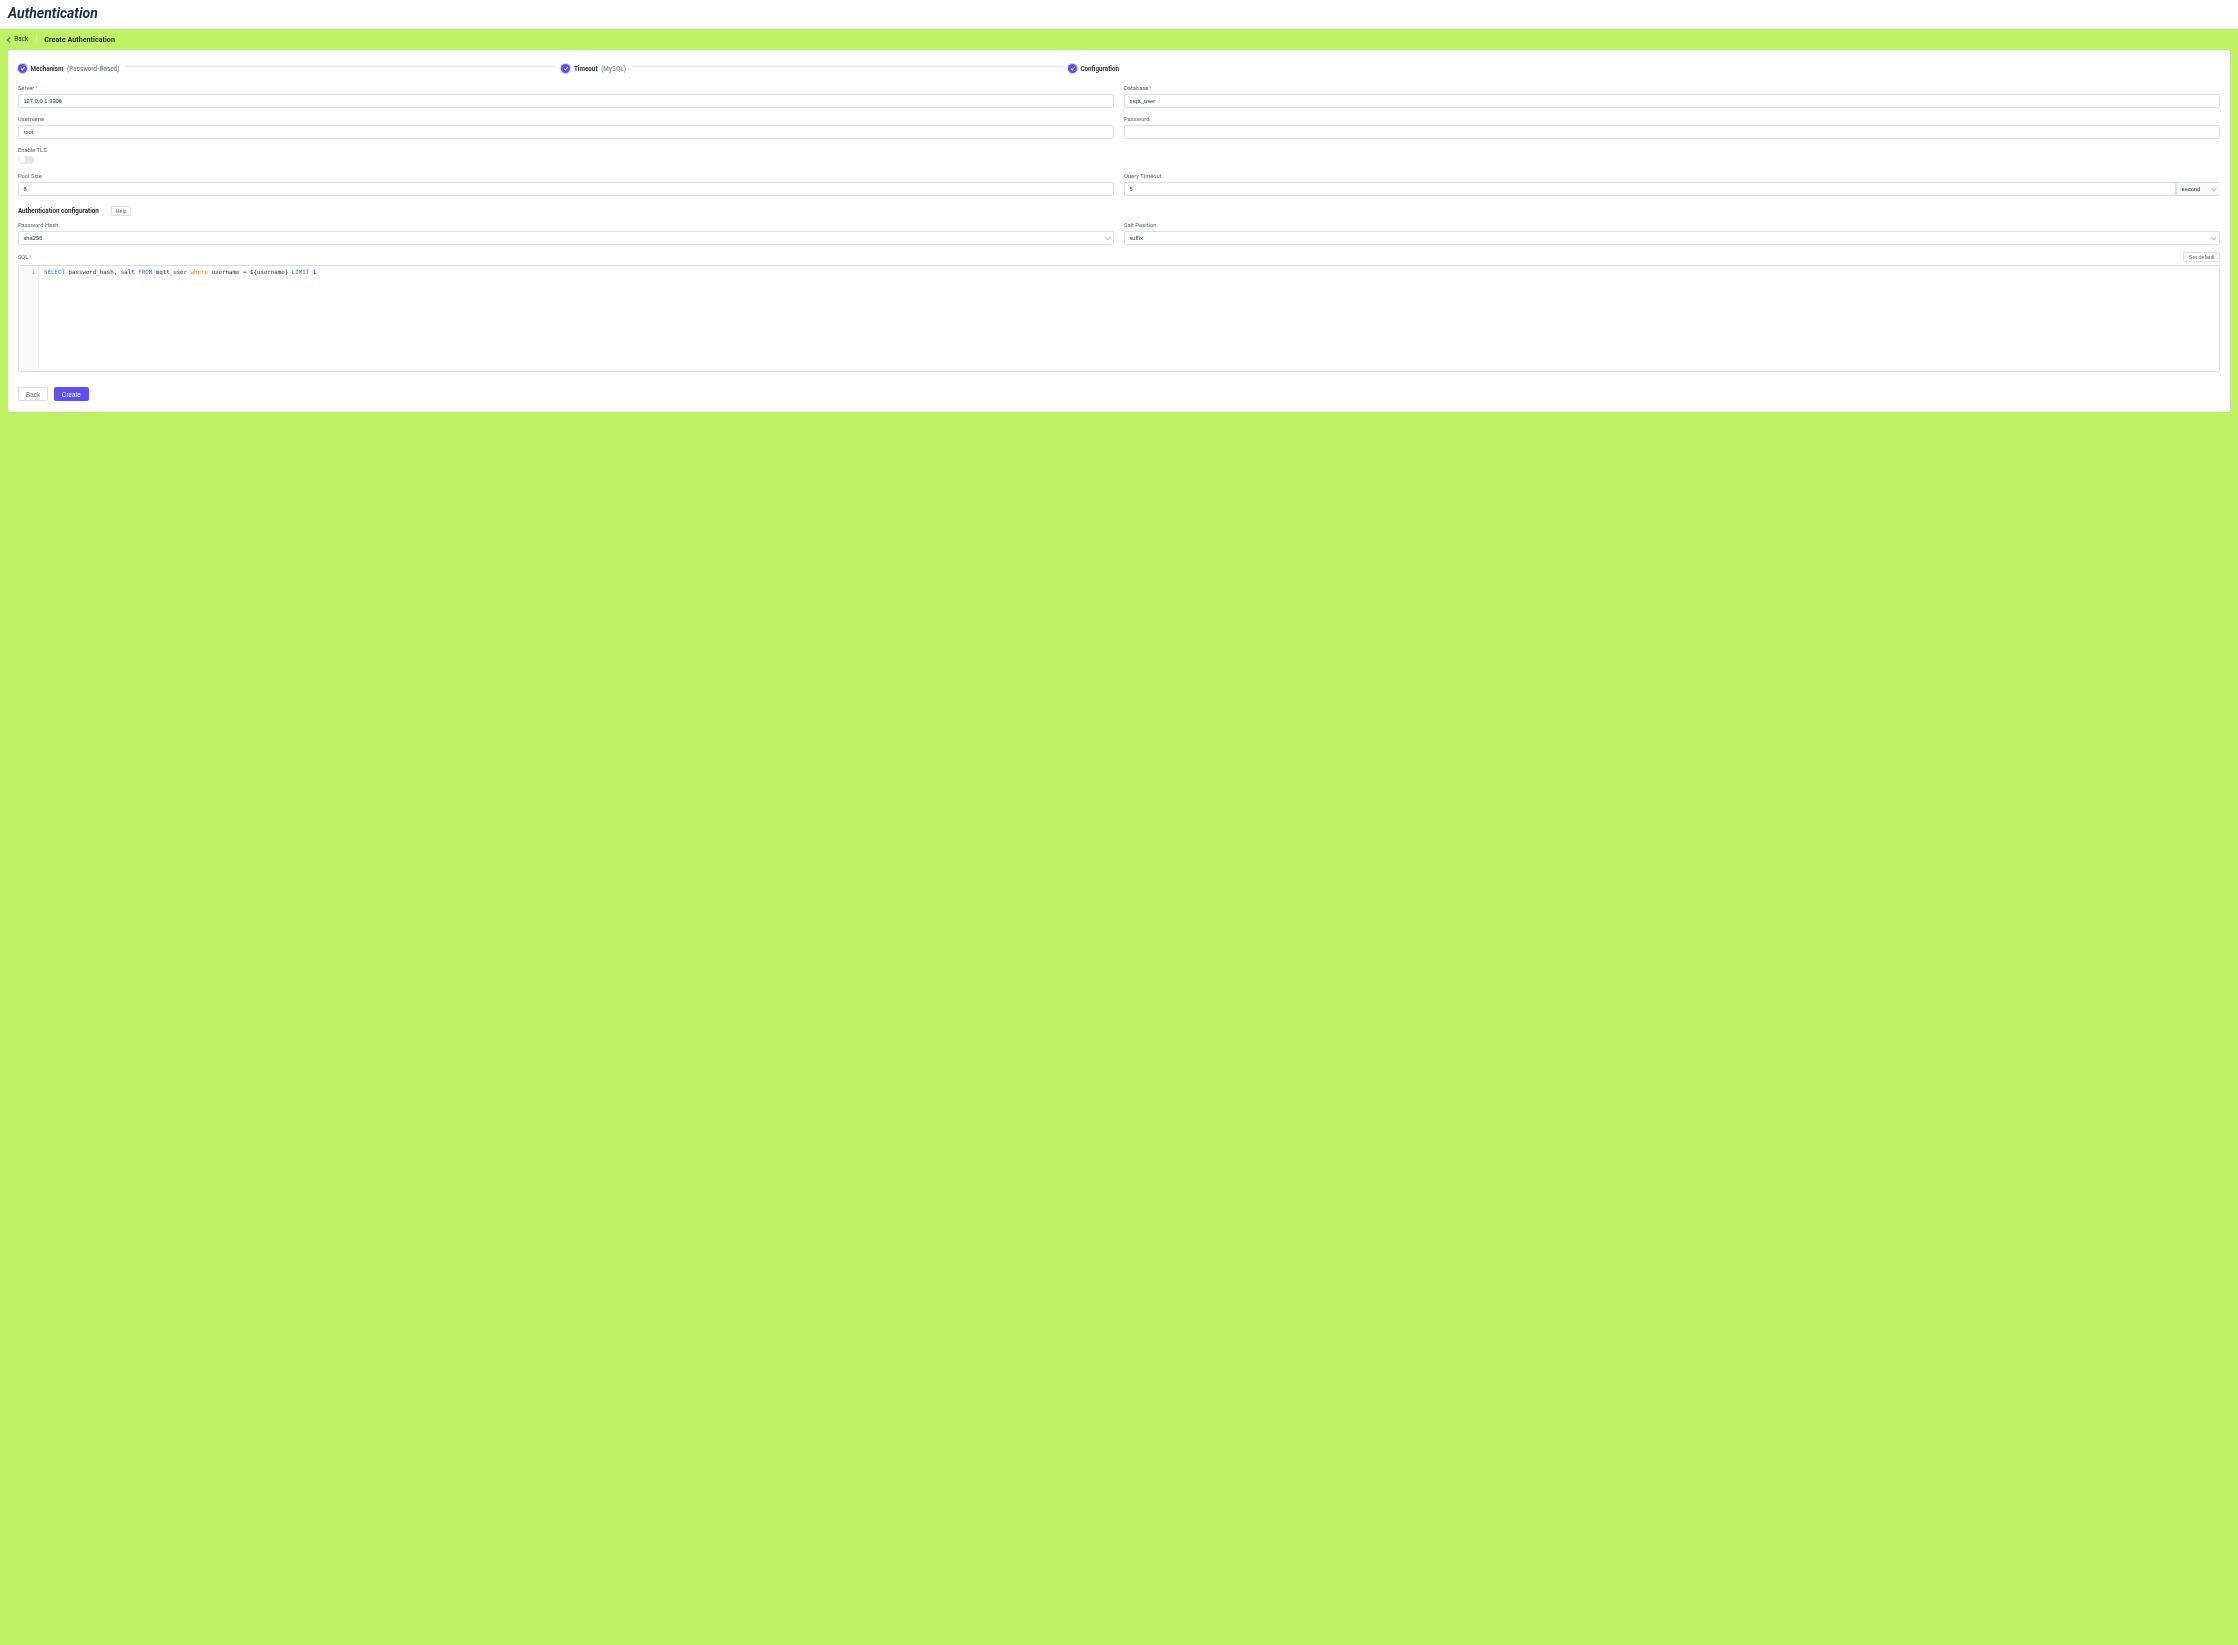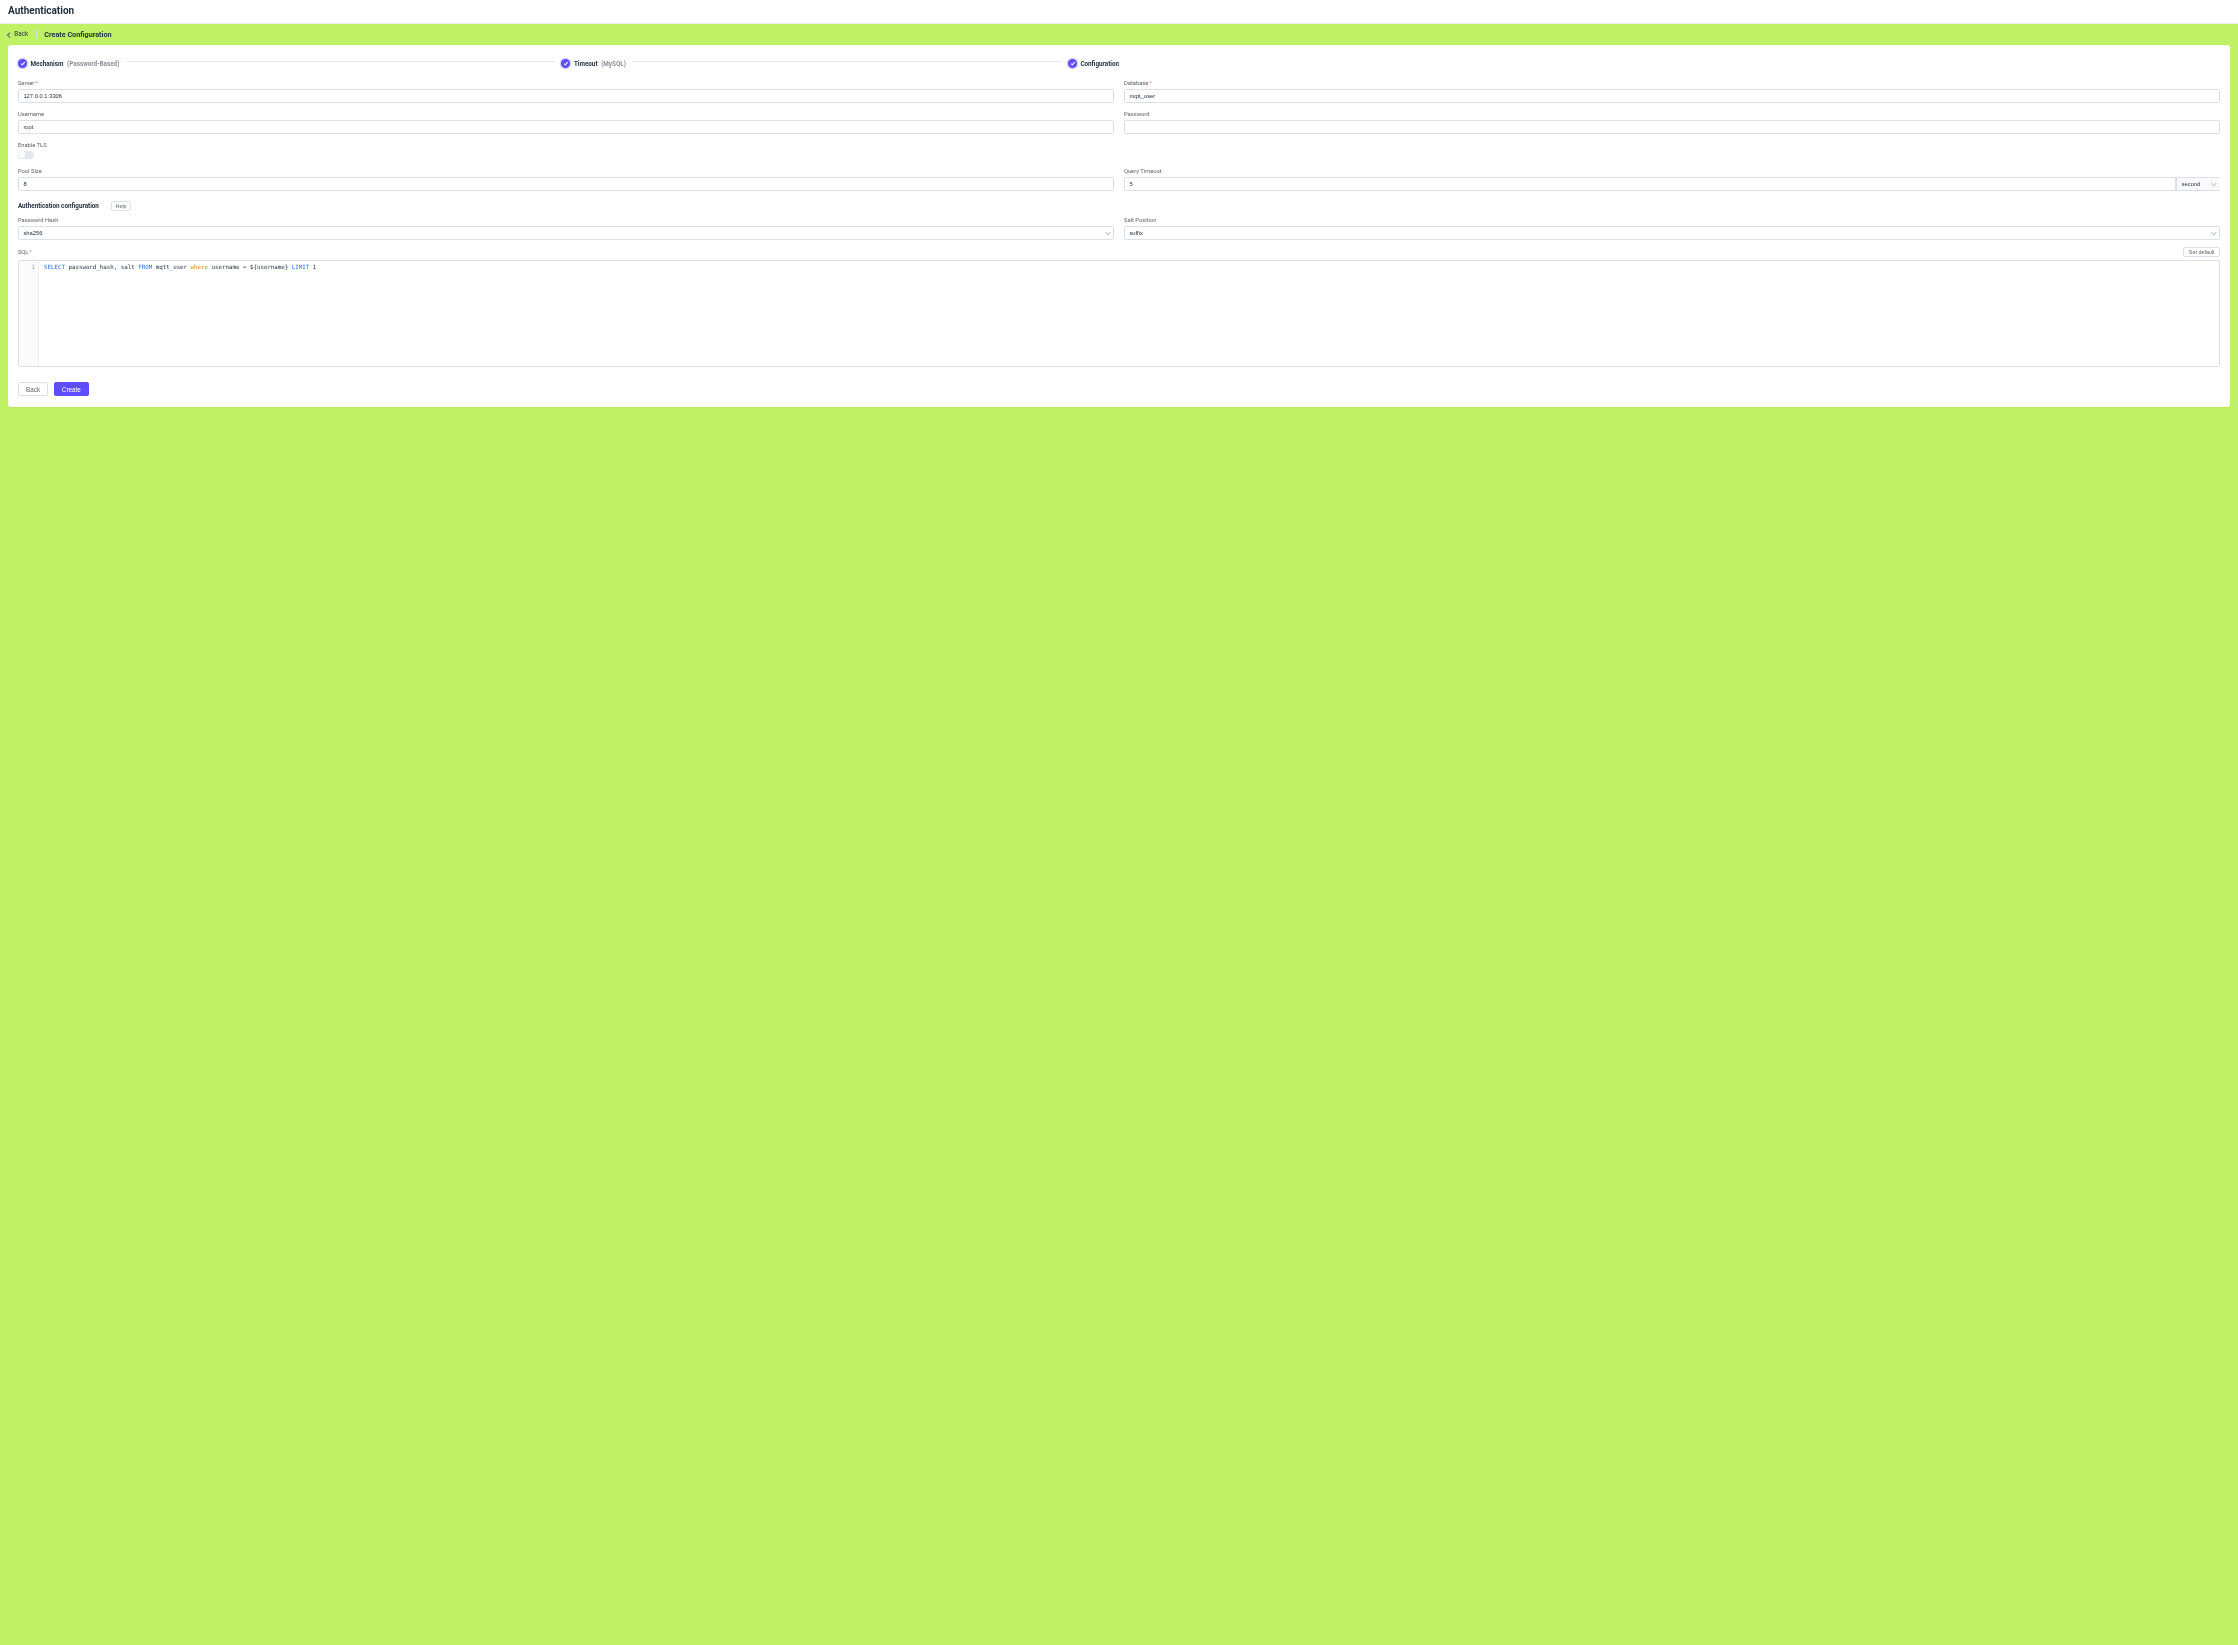--- a/index.html
+++ b/index.html
@@ -7,22 +7,23 @@
     font-family: -apple-system, BlinkMacSystemFont, "Segoe UI", Roboto, Helvetica, Arial, sans-serif;
     color: #1f2d3d;
     background: #fff;
     font-size: 6.3px;
   }
   .page-header {
     padding: 5.4px 8px 6.3px;
     border-bottom: 0.4px solid #f0f0f0;
   }
   .page-header h1 {
-    font-size: 10px;
+    font-size: 14px;
     font-weight: 700;
+    font-style: italic;
   }
   .content-bg {
     background: #bef264;
     padding: 0 0 13.4px;
     min-height: calc(100vh - 22.4px);
   }
   .subheader {
     display: flex;
     align-items: center;
     gap: 7.2px;
@@ -280,21 +281,21 @@
   <h1>Authentication</h1>
 </div>
 
 <div class="content-bg">
 
   <div class="subheader">
     <div class="back-btn">
       <span class="chev-left"></span>
       <span>Back</span>
     </div>
-    <h2>Create Configuration</h2>
+    <h2>Create Authentication</h2>
   </div>
 
   <div class="card">
 
     <div class="steps">
       <div class="step">
         <span class="step-icon">
             <span class="check"></span>
           </span>
         <span class="step-title">Mechanism</span>

